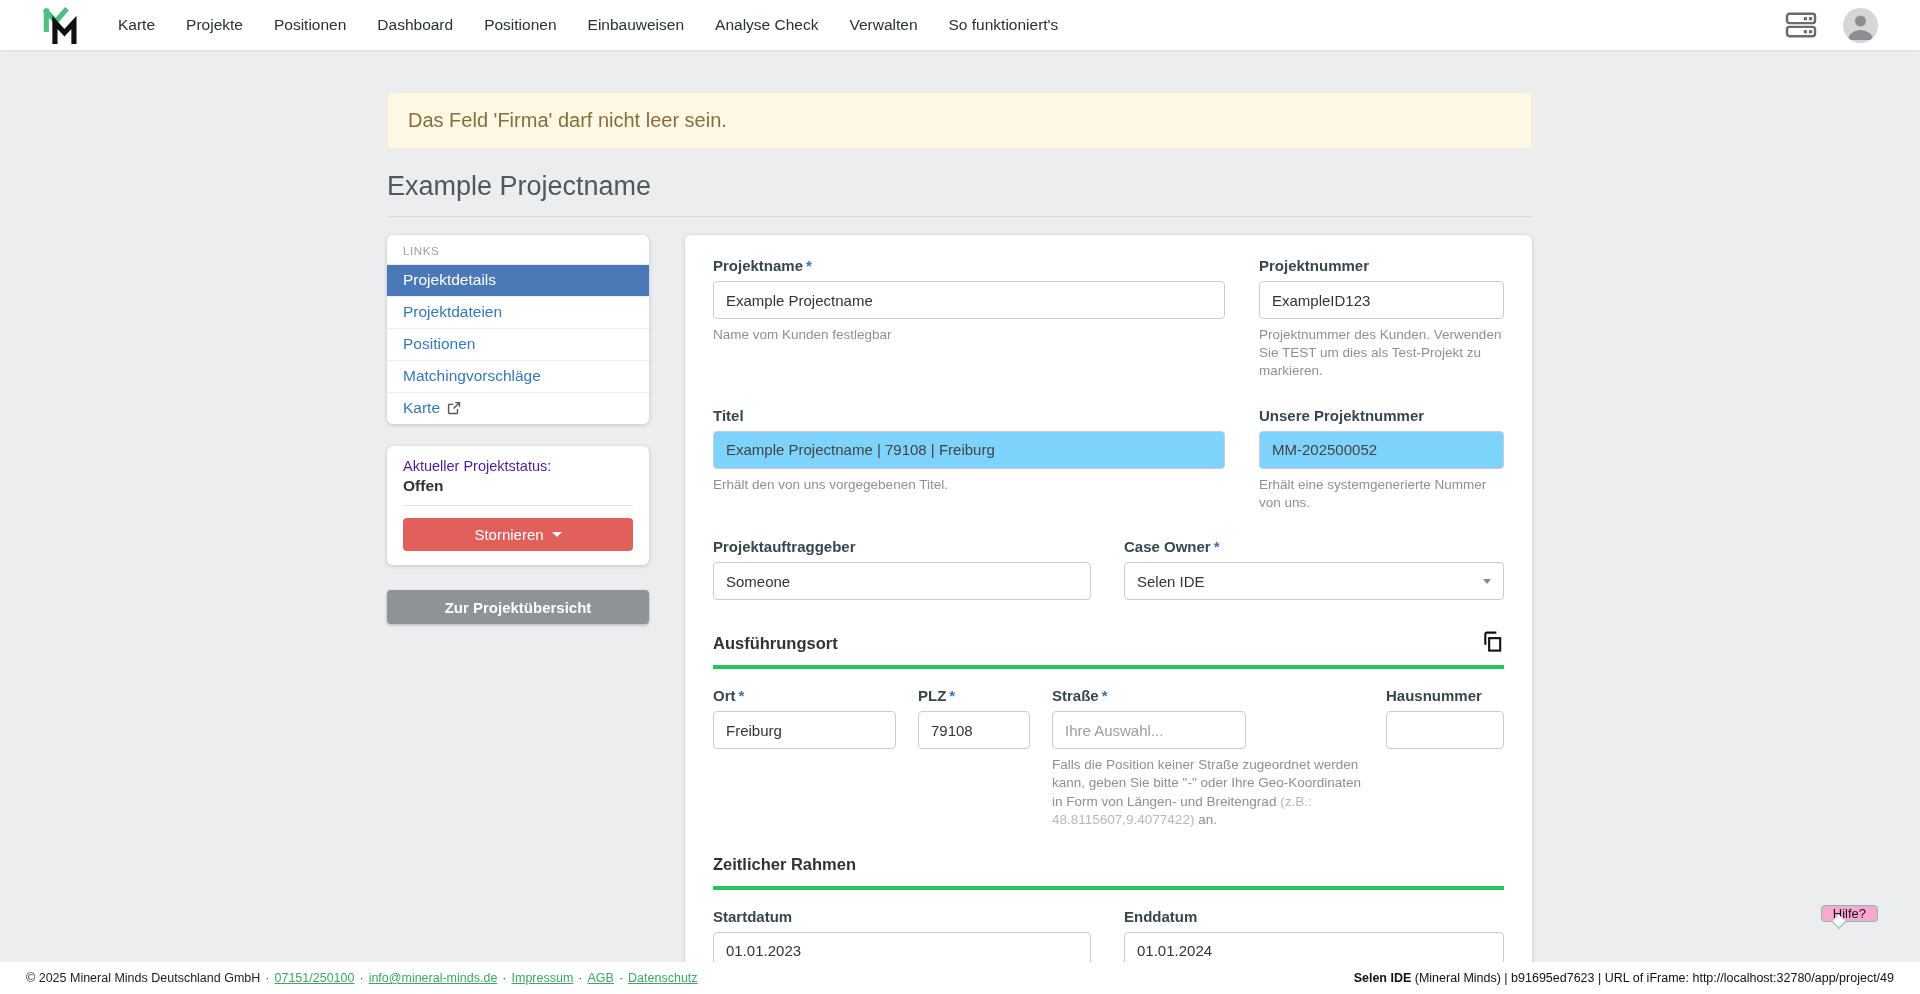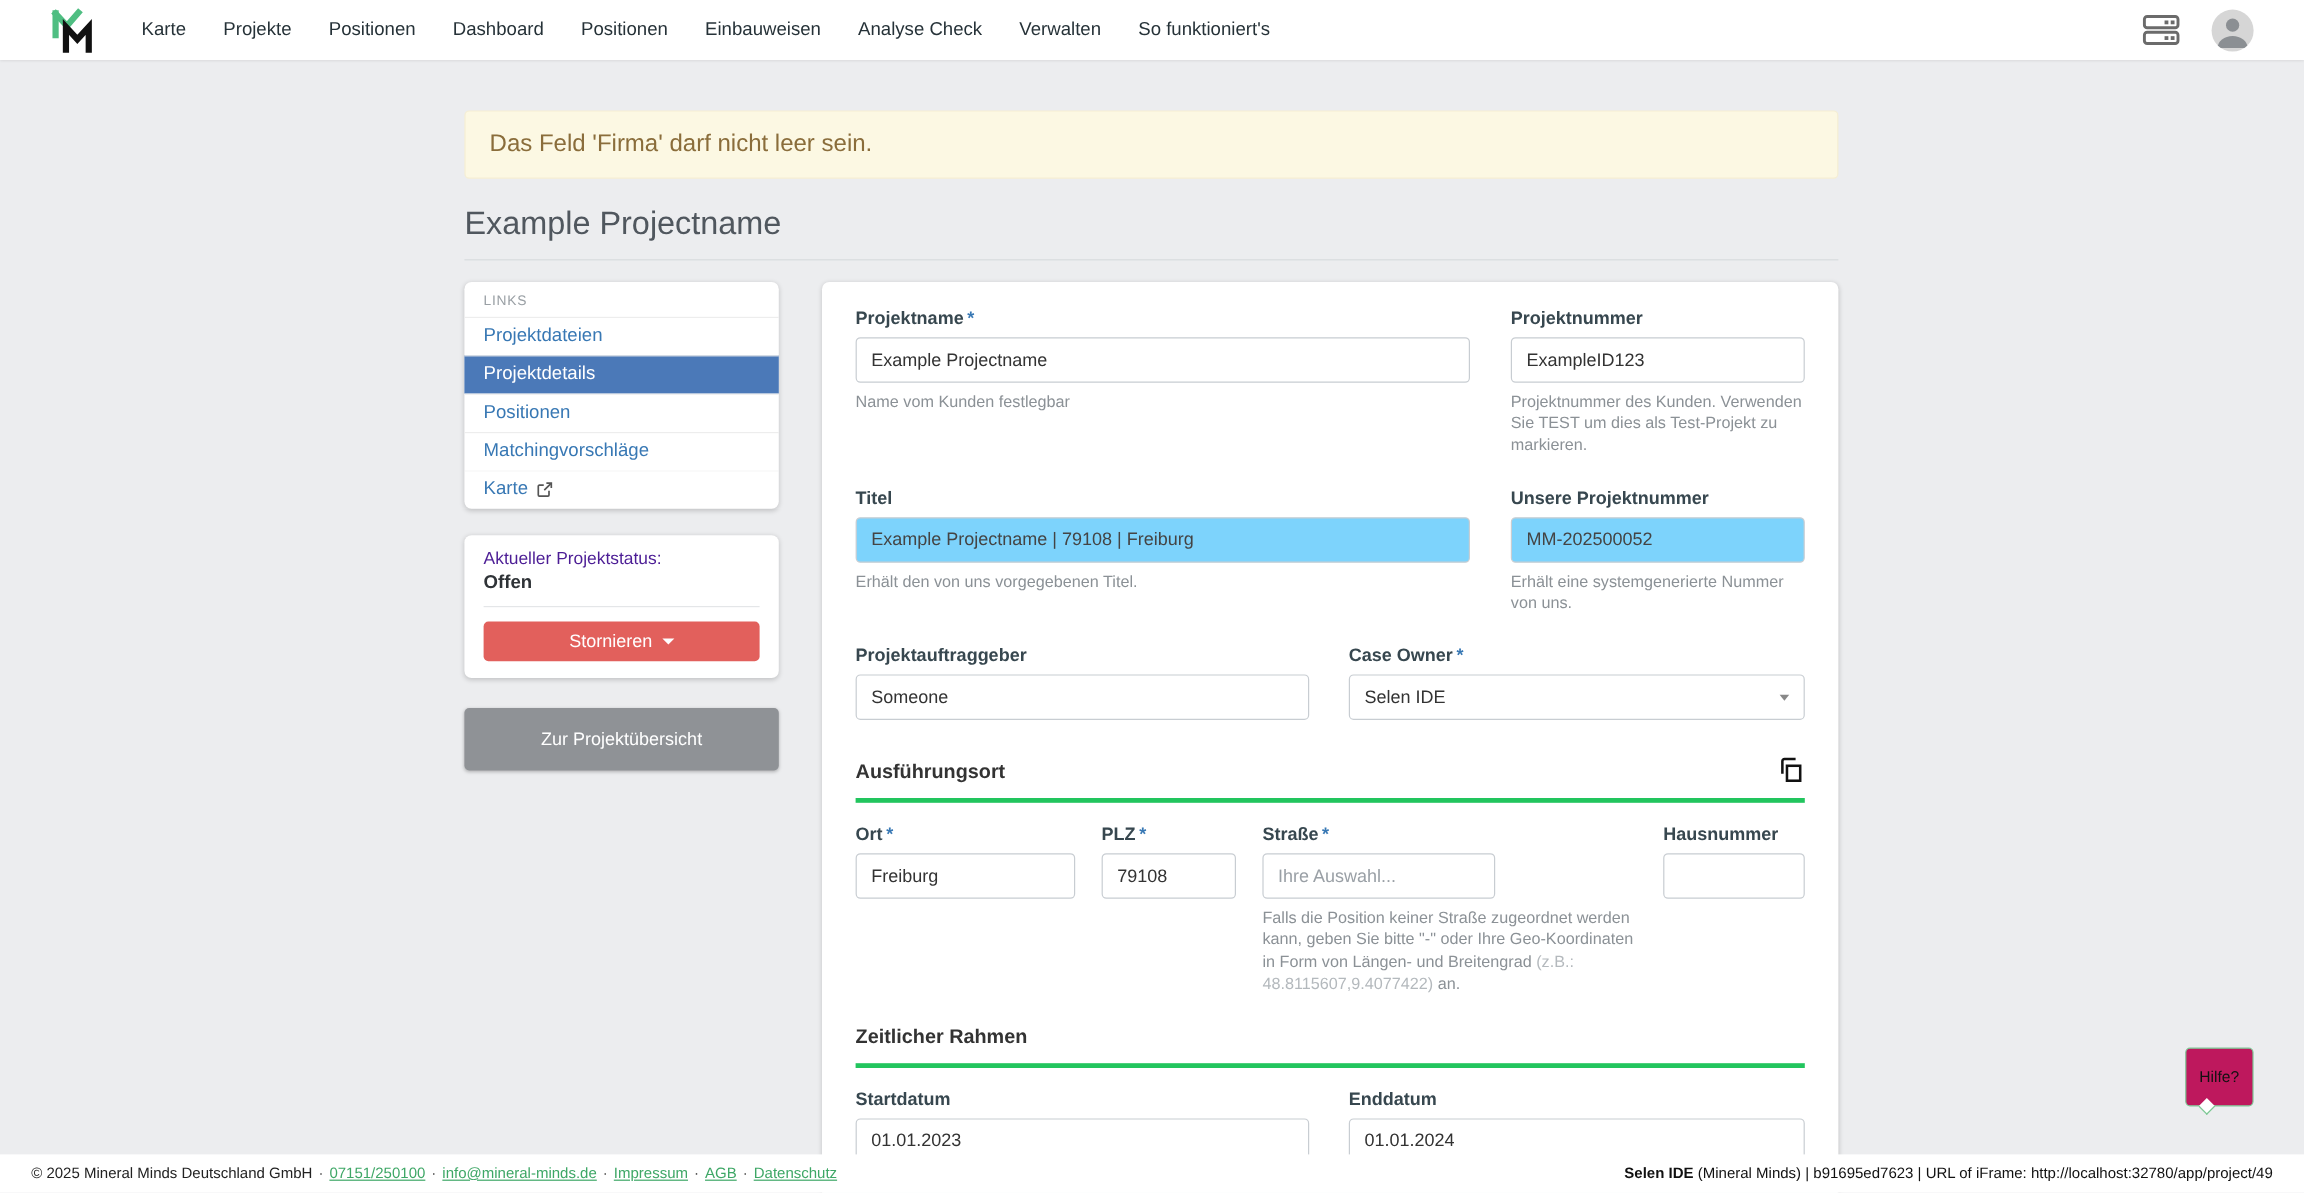--- a/index.html
+++ b/index.html
@@ -38,21 +38,21 @@
   .side-item.active{background:var(--active-blue);color:#fff;}
   .side-item:last-child{border-radius:0 0 6px 6px;}
   .status-card{margin-top:22px;padding:12px 16px 14px;}
   .status-label{font-size:14.5px;color:#4c1d95;}
   .status-value{font-size:15.5px;font-weight:700;color:#2f3337;margin-top:3px;}
   .status-divider{border-top:1px solid #e4e6e8;margin:10px 0 12px;}
   .btn{display:flex;align-items:center;justify-content:center;border:none;border-radius:4px;
     color:#fff;font-size:15px;cursor:pointer;font-family:inherit;}
   .btn-red{background:var(--red);width:100%;height:33px;gap:8px;}
   .caret-down{width:0;height:0;border-left:5px solid transparent;border-right:5px solid transparent;border-top:5px solid #fff;}
-  .btn-gray{background:var(--gray-btn);width:100%;height:52px;margin-top:25px;box-shadow:0 1px 3px rgba(0,0,0,.25);}
+  .btn-gray{background:var(--gray-btn);width:100%;height:34px;margin-top:25px;box-shadow:0 1px 3px rgba(0,0,0,.25);font-weight:bold;}
   
   .main-col{flex:1;}
   .main-card{padding:22px 28px 46px;}
   .form-row{display:flex;justify-content:space-between;}
   .col-wide{width:512px;}  .col-narrow{width:245px;}
   .col-half-l{width:378px;} .col-half-r{width:380px;}
   label{display:block;font-size:15px;font-weight:700;color:var(--label);margin-bottom:7px;}
   .req{color:var(--link-blue);margin-left:3px;}
   input.field, .select-field{width:100%;height:38px;border:1px solid var(--border);border-radius:4px;
     padding:0 12px;font-size:15px;color:#333;font-family:inherit;background:#fff;}
@@ -64,22 +64,22 @@
   .help .muted{color:#b4b9bd;}
   .mb-lg{margin-bottom:26px;} .mb-md{margin-bottom:30px;}
   .section-head{display:flex;align-items:flex-end;justify-content:space-between;
     border-bottom:4px solid #22c55e;padding-bottom:12px;margin-bottom:18px;}
   .section-title{font-size:16.5px;font-weight:700;color:#333;}
   .copy-btn{background:none;border:none;cursor:pointer;padding:0;line-height:0;}
   .addr-row{display:flex;justify-content:space-between;margin-bottom:26px;}
   .col-ort{width:183px;} .col-plz{width:112px;} .col-str{width:312px;} .col-haus{width:118px;}
   .col-str input.field{width:194px;}
   
-  .help-bubble{position:absolute;right:42px;bottom:72px;background:#be185d;border:1.5px solid #7cc694;
-    border-radius:4px;padding:16px 11px;font-size:13px;color:#111;cursor:pointer;z-index:6;}
+  .help-bubble{position:absolute;right:42px;bottom:72px;background:#f9a8d4;border:1.5px solid #7cc694;
+    border-radius:4px;padding:0 11px;font-size:13px;color:#111;cursor:pointer;z-index:6;}
   .help-bubble::after{content:"";position:absolute;left:12px;bottom:-6px;width:9px;height:9px;background:#fff;
     border-left:1.5px solid #7cc694;border-bottom:1.5px solid #7cc694;transform:rotate(-45deg);}
   
   .footer{position:absolute;bottom:0;left:0;width:100%;height:32px;background:#fff;
     display:flex;align-items:center;justify-content:space-between;padding:0 26px;font-size:12.5px;}
   .footer-left{display:flex;align-items:center;gap:5px;color:#222;}
   .footer-link{color:var(--green);text-decoration:underline;cursor:pointer;}
   .sep{color:#444;}
   .footer-right{color:#111;}
   .footer-right b{font-weight:700;}
@@ -131,25 +131,25 @@
     <span>Das Feld 'Firma' darf nicht leer sein.</span>
   </div>
 
   <div class="page-title">Example Projectname</div>
 
   <div class="content-row">
 
     <div class="sidebar-col">
       <div class="card">
         <div class="links-header">LINKS</div>
+        <div class="side-item active">
+          <span>Projektdetails</span>
+        </div>
         <div class="side-item">
           <span>Projektdateien</span>
-        </div>
-        <div class="side-item active">
-          <span>Projektdetails</span>
         </div>
         <div class="side-item">
           <span>Positionen</span>
         </div>
         <div class="side-item">
           <span>Matchingvorschläge</span>
         </div>
         <div class="side-item">
           <span>Karte</span>
           <svg width="14" height="14" viewBox="0 0 16 16">

